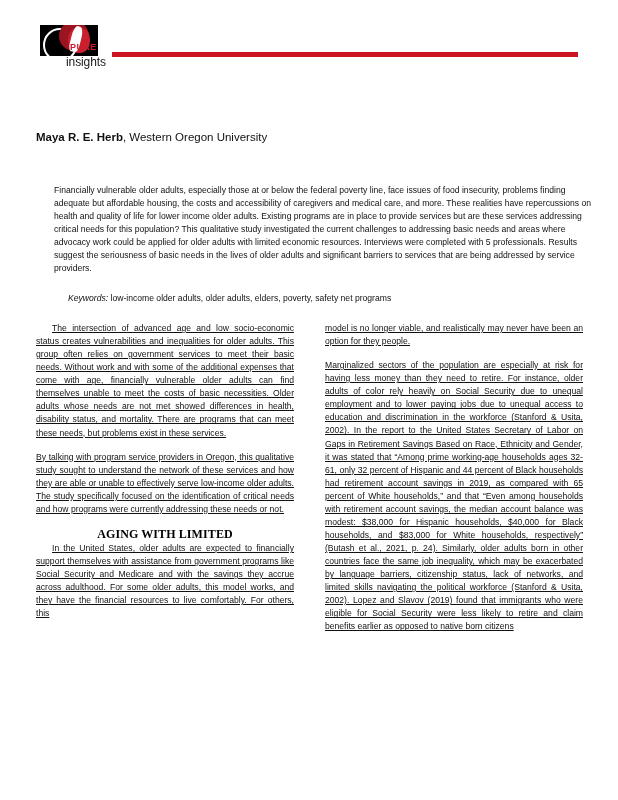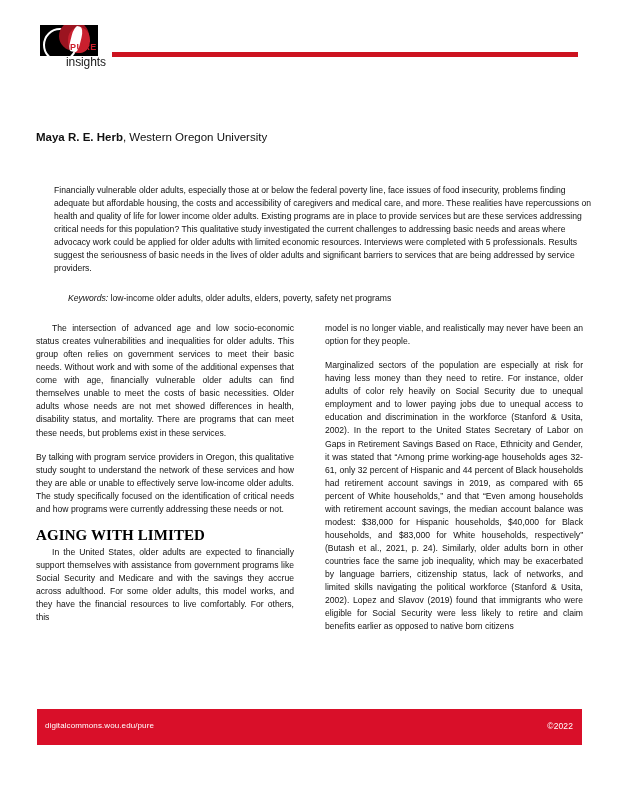--- a/index.html
+++ b/index.html
@@ -202,28 +202,30 @@
     line-height: 1.52;
     text-align: justify;
     color: #111111;
   }
   .col-left  { left: 0; }
   .col-right { left: 289px; }
 
   .col p {
     margin: 0 0 11px 0;
     text-align: justify;
+    text-decoration: underline;
   }
   .col p.indent { text-indent: 16px; }
   .col p.last { margin-bottom: 16px; }
 
   .section-heading {
     font-family: "Liberation Serif", serif;
     font-weight: bold;
-    font-size: 15px;
+    font-size: 12px;
+    text-align: center;
     line-height: 1.18;
     margin: 2px 0 1px 0;
     letter-spacing: 0.1px;
     color: #000000;
   }
 
   
   .footer {
     position: absolute;
     left: 37px;
@@ -293,18 +295,14 @@
       <p class="indent last">In the United States, older adults are expected to financially support themselves with assistance from government programs like Social Security and Medicare and with the savings they accrue across adulthood. For some older adults, this model works, and they have the financial resources to live comfortably. For others, this</p>
     </div>
 
     <div class="col col-right">
       <p>model is no longer viable, and realistically may never have been an option for they people.</p>
       <p class="last">Marginalized sectors of the population are especially at risk for having less money than they need to retire. For instance, older adults of color rely heavily on Social Security due to unequal employment and to lower paying jobs due to unequal access to education and discrimination in the workforce (Stanford &amp; Usita, 2002). In the report to the United States Secretary of Labor on Gaps in Retirement Savings Based on Race, Ethnicity and Gender, it was stated that “Among prime working-age households ages 32-61, only 32 percent of Hispanic and 44 percent of Black households had retirement account savings in 2019, as compared with 65 percent of White households,” and that “Even among households with retirement account savings, the median account balance was modest: $38,000 for Hispanic households, $40,000 for Black households, and $83,000 for White households, respectively” (Butash et al., 2021, p. 24). Similarly, older adults born in other countries face the same job inequality, which may be exacerbated by language barriers, citizenship status, lack of networks, and limited skills navigating the political workforce (Stanford &amp; Usita, 2002). Lopez and Slavov (2019) found that immigrants who were eligible for Social Security were less likely to retire and claim benefits earlier as opposed to native born citizens</p>
     </div>
 
   </div>
 
-  <div class="footer">
-    <div class="footer-left">digitalcommons.wou.edu/pure</div>
-    <div class="footer-right">©2022</div>
-  </div>
 
 </div>
 
 </body></html>

